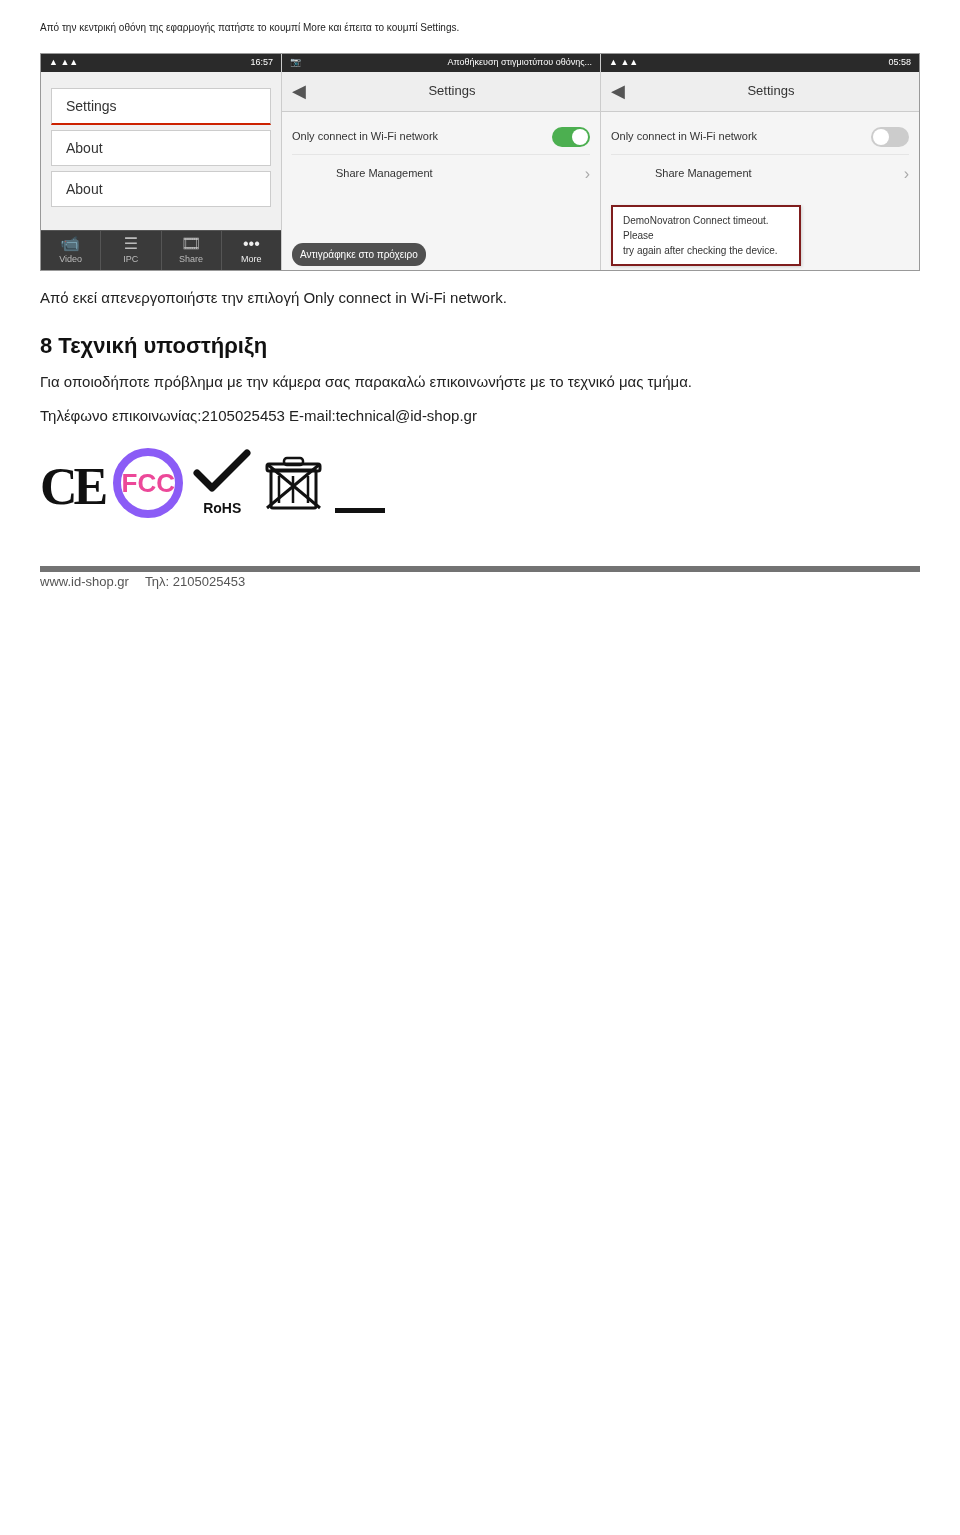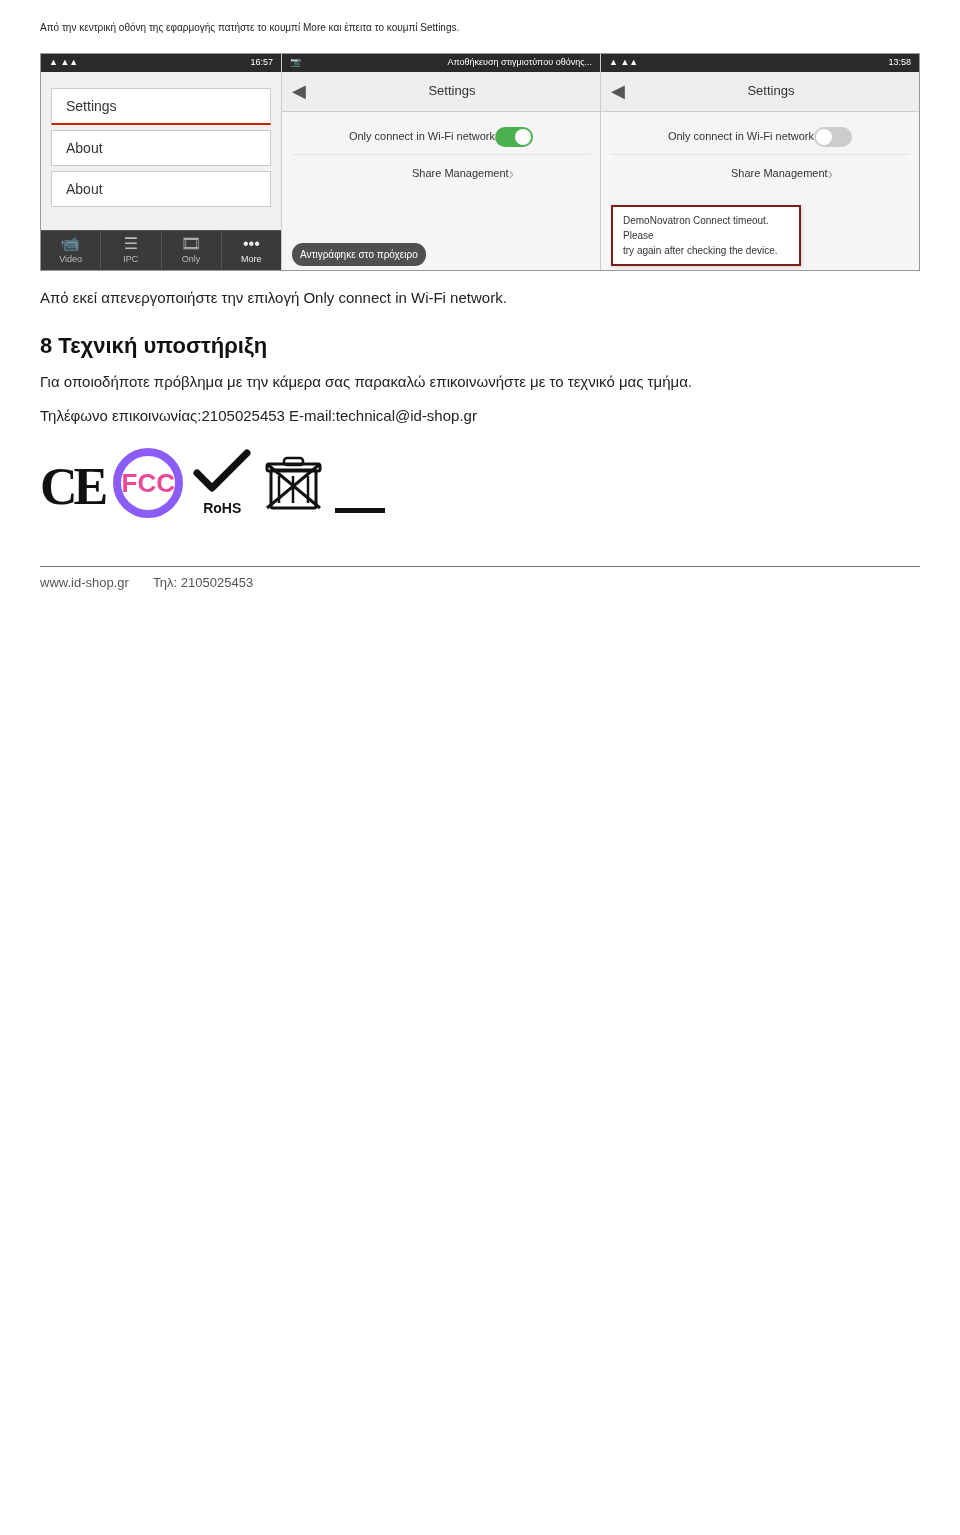--- a/index.html
+++ b/index.html
@@ -128,26 +128,26 @@
     }
     .rohs-text {
       font-size: 14px;
       font-weight: bold;
       color: #111;
     }
 
     
     .footer {
       margin-top: 40px;
-      padding-top: 6px;
-      border-top: 1px solid #737373;
+      padding-top: 0;
+      border-top: 6px solid #737373;
       font-size: 13px;
       color: #555;
       display: flex;
-      gap: 24px;
+      gap: 16px;
     }
 
     
     .ss-wrapper {
       display: flex;
       border: 1px solid #999;
       background: #ddd;
       margin-bottom: 0;
     }
 
@@ -212,21 +212,21 @@
       font-size: 13px;
       color: #333;
     }
     .ss-panel-body {
       padding: 8px 10px;
       flex: 1;
     }
     .ss-panel-row {
       display: flex;
       align-items: center;
-      justify-content: center;
+      justify-content: space-between;
       padding: 7px 0;
       border-bottom: 1px solid #e5e5e5;
       font-size: 11px;
       color: #333;
     }
     .ss-panel-row:last-child { border-bottom: none; margin-left: 44px; }
 
     
     .ss-notif-area {
       padding: 4px 10px;
@@ -294,21 +294,21 @@
       <div class="ss-bn-item">
         <span class="ss-bn-icon">📹</span>
         <span>Video</span>
       </div>
       <div class="ss-bn-item">
         <span class="ss-bn-icon">☰</span>
         <span>IPC</span>
       </div>
       <div class="ss-bn-item">
         <span class="ss-bn-icon">🎞</span>
-        <span>Only</span>
+        <span>Share</span>
       </div>
       <div class="ss-bn-item active">
         <span class="ss-bn-icon">•••</span>
         <span>More</span>
       </div>
     </div>
   </div>
 
   <div class="ss-panel">
     <div class="ss-panel-statusbar">
@@ -330,21 +330,21 @@
       </div>
     </div>
     <div class="ss-notif-area">
       <span class="ss-notif">Αντιγράφηκε στο πρόχειρο</span>
     </div>
   </div>
 
   <div class="ss-panel">
     <div class="ss-panel-statusbar">
       <span>▲ ▲▲</span>
-      <span>13:58</span>
+      <span>05:58</span>
     </div>
     <div class="ss-panel-header">
       <span class="panel-back-arrow">◀</span>
       <span class="ss-panel-header-title">Settings</span>
     </div>
     <div class="ss-panel-body">
       <div class="ss-panel-row">
         <span>Only connect in Wi-Fi network</span>
         <span class="toggle-off"></span>
       </div>

